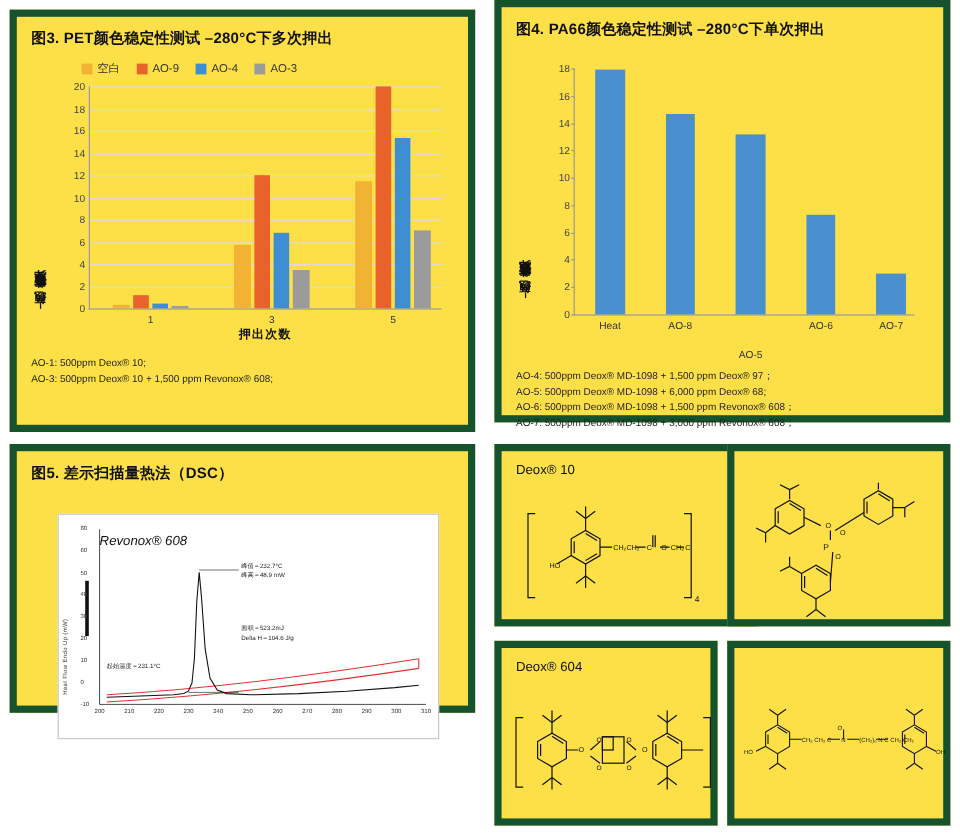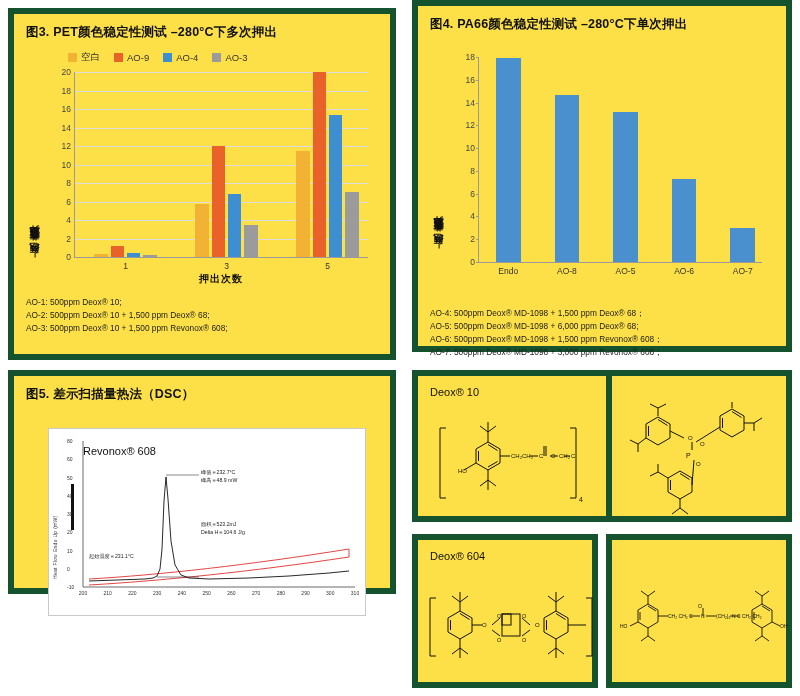--- a/index.html
+++ b/index.html
@@ -80,21 +80,21 @@
     position:relative;
     border:1px solid #c9c9c9;
     background:#fff;
     box-sizing:border-box;
   }
   .dsc-anno{position:absolute;font-size:5.2px;color:#222;line-height:1.45;white-space:nowrap;}
   .dsc-yaxis{
     position:absolute;writing-mode:vertical-rl;transform:rotate(180deg);
     font-size:5px;color:#333;letter-spacing:0.3px;
   }
-  .dsc-title{position:absolute;font-size:11px;color:#111;}
+  .dsc-title{position:absolute;font-size:11px;color:#111;font-style:italic;}
   .dsc-xlabel{
     position:absolute;text-align:center;width:100%;
     font-size:11.5px;font-weight:bold;color:#111;letter-spacing:1px;
   }
   
   .chem-title{font-size:11px;color:#111;}
   .chem-art{position:absolute;left:0;right:0;}
 </style>
 </head>
 <body>
@@ -160,21 +160,20 @@
           <div class="bar" style="left: 237.602px; width: 13.635px; height: 185px; background: rgb(232, 98, 42);"></div>
           <div class="bar" style="left: 253.762px; width: 13.635px; height: 141.525px; background: rgb(61, 143, 209);"></div>
           <div class="bar" style="left: 269.923px; width: 13.635px; height: 64.75px; background: rgb(155, 155, 155);"></div>
           <div class="xtick" style="left: 252.5px;">5</div>
         </div>
       <div class="xlabel" style="position:absolute;left:48px;right:10px;top:206px;">押出次数</div>
     </div>
 
     <div class="notes" style="margin-top:16px;">
       <div>AO-1: 500ppm Deox® 10;</div>
-      <div>AO-2: 500ppm Deox® 10 + 1,500 ppm Deox® 68;</div>
       <div>AO-3: 500ppm Deox® 10 + 1,500 ppm Revonox® 608;</div>
     </div>
   </div>
 </div>
 
 <div class="panel" id="panel-fig4">
   <div class="pad">
     <div class="panel-title">图4. PA66颜色稳定性测试 –280°C下单次押出</div>
 
     <div class="chart-wrap" style="height:238px;margin-top:18px;">
@@ -194,34 +193,34 @@
           <div class="ytick-mark" style="top: 91.1111px;"></div>
           <div class="ytick" style="top: 68.3333px;">12</div>
           <div class="ytick-mark" style="top: 68.3333px;"></div>
           <div class="ytick" style="top: 45.5556px;">14</div>
           <div class="ytick-mark" style="top: 45.5556px;"></div>
           <div class="ytick" style="top: 22.7778px;">16</div>
           <div class="ytick-mark" style="top: 22.7778px;"></div>
           <div class="ytick" style="top: 0px;">18</div>
           <div class="ytick-mark" style="top: 0px;"></div>
           <div class="bar" style="left: 16.994px; width: 24.612px; height: 203.861px; background: rgb(74, 144, 207);"></div>
-          <div class="xtick" style="left: 29.3px;">Endo</div>
+          <div class="xtick" style="left: 29.3px;">Heat</div>
           <div class="bar" style="left: 75.594px; width: 24.612px; height: 167.417px; background: rgb(74, 144, 207);"></div>
           <div class="xtick" style="left: 87.9px;">AO-8</div>
           <div class="bar" style="left: 134.194px; width: 24.612px; height: 150.333px; background: rgb(74, 144, 207);"></div>
-          <div class="xtick" style="left: 146.5px;">AO-5</div>
+          <div class="xtick" style="left: 146.5px; margin-top: 24px;">AO-5</div>
           <div class="bar" style="left: 192.794px; width: 24.612px; height: 83.1389px; background: rgb(74, 144, 207);"></div>
           <div class="xtick" style="left: 205.1px;">AO-6</div>
           <div class="bar" style="left: 251.394px; width: 24.612px; height: 34.1667px; background: rgb(74, 144, 207);"></div>
           <div class="xtick" style="left: 263.7px;">AO-7</div>
         </div>
     </div>
 
     <div class="notes" style="margin-top:18px;">
-      <div>AO-4: 500ppm Deox® MD-1098 + 1,500 ppm Deox® 68；</div>
+      <div>AO-4: 500ppm Deox® MD-1098 + 1,500 ppm Deox® 97；</div>
       <div>AO-5: 500ppm Deox® MD-1098 + 6,000 ppm Deox® 68;</div>
       <div>AO-6: 500ppm Deox® MD-1098 + 1,500 ppm Revonox® 608；</div>
       <div>AO-7: 500ppm Deox® MD-1098 + 3,000 ppm Revonox® 608；</div>
     </div>
   </div>
 </div>
 
 <div class="panel" id="panel-fig5">
   <div class="pad">
     <div class="panel-title">图5. 差示扫描量热法（DSC）</div>

